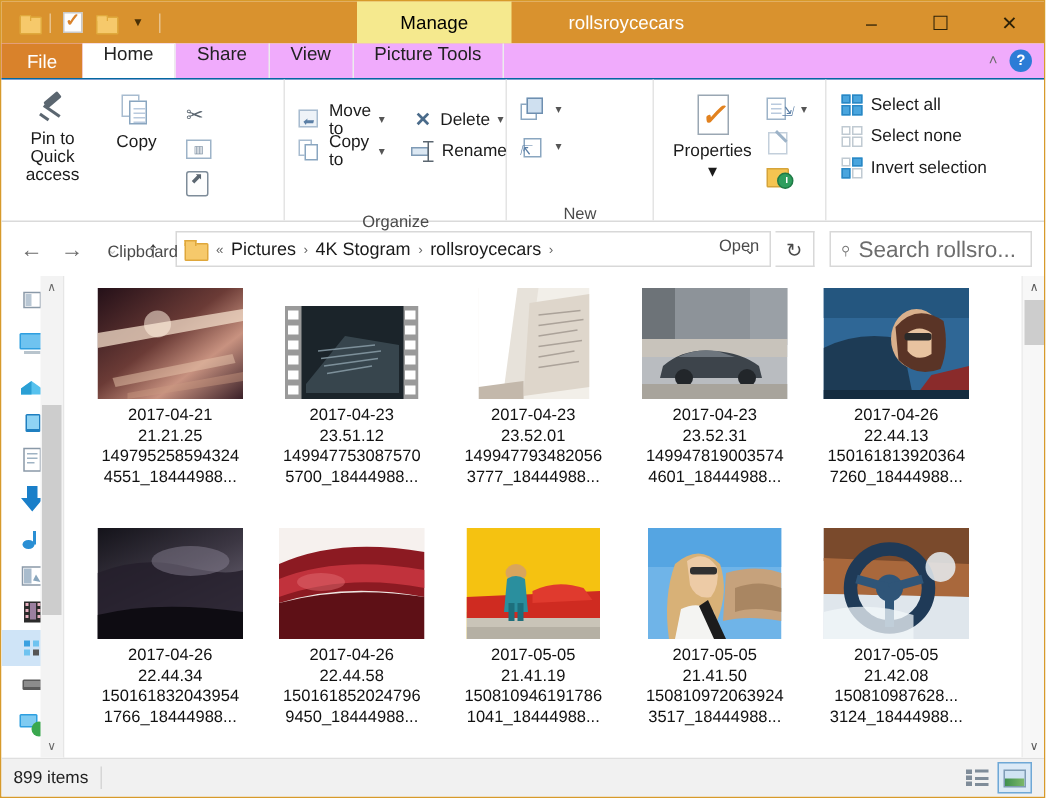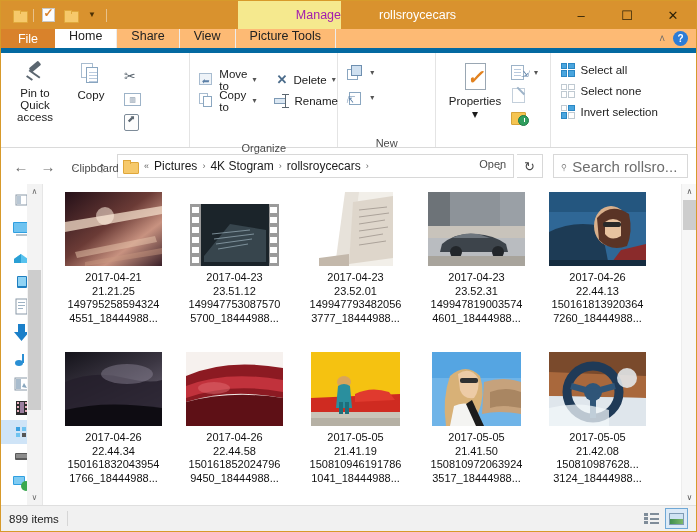--- a/index.html
+++ b/index.html
@@ -23,31 +23,31 @@
   .folder-mini { width:13px; height:11px; position:relative; }
   .folder-mini:before { content:""; position:absolute; left:0; top:1px; width:13px; height:10px;
       background:#f6c96b; border:1px solid #e0a93c; border-radius:0 1px 1px 1px; }
   .folder-mini:after { content:""; position:absolute; left:0; top:0px; width:6px; height:3px;
       background:#f6c96b; border:1px solid #e0a93c; border-bottom:none; border-radius:1px 1px 0 0; }
   .prop-mini { width:13px; height:14px; background:#fdfdfd; border:1px solid #c9c9c9; position:relative; }
   .prop-mini:after { content:"✓"; position:absolute; left:1px; top:-3px; font-size:12px; color:#d9822b; font-weight:bold; }
   .caret-mini { font-size:8px; color:#4a3005; line-height:1; }
 
   .manage-tab { position:absolute; left:237px; top:0; height:28px; width:103px;
-      background:#f5e98e; display:flex; align-items:center; justify-content:flex-end;
-      font-size:12.5px; color:#a21caf; }
+      background:#f5e98e; display:flex; align-items:center; justify-content:center;
+      font-size:12.5px; color:#000000; }
   .win-title { position:absolute; left:340px; top:0; height:28px; display:flex; align-items:center;
       font-size:12.5px; color:#fff; padding-left:38px; }
   .wincontrols { position:absolute; right:0; top:0; height:28px; display:flex; }
   .wc { width:46px; height:28px; display:flex; align-items:center; justify-content:center;
         color:#2e2208; font-size:13px; }
 
   
-  .tabstrip { height:24px; background:#fdba74; display:flex; align-items:stretch; position:relative;
-      border-bottom:5px solid #0369a1; flex:0 0 24px; }
+  .tabstrip { height:24px; background:#f0abfc; display:flex; align-items:stretch; position:relative;
+      border-bottom:1px solid #0369a1; flex:0 0 24px; }
   .tab-file { width:54px; background:#d9822b; color:#fff; display:flex; align-items:center;
       justify-content:center; font-size:12.5px; }
   .tab { padding:0 14px; display:flex; align-items:flex-start; font-size:12.5px; color:#222;
       border-right:1px solid #ececec; }
   .tab.active { background:#fff; }
   .tab.pic { color:#222; }
   .tabstrip-right { margin-left:auto; display:flex; align-items:center; gap:8px; padding-right:8px; }
   .chev-up { font-size:10px; color:#6a6a6a; }
   .help-icon { width:15px; height:15px; border-radius:50%; background:#2c7cd6; color:#fff;
       font-size:10px; font-weight:bold; display:flex; align-items:center; justify-content:center; }

